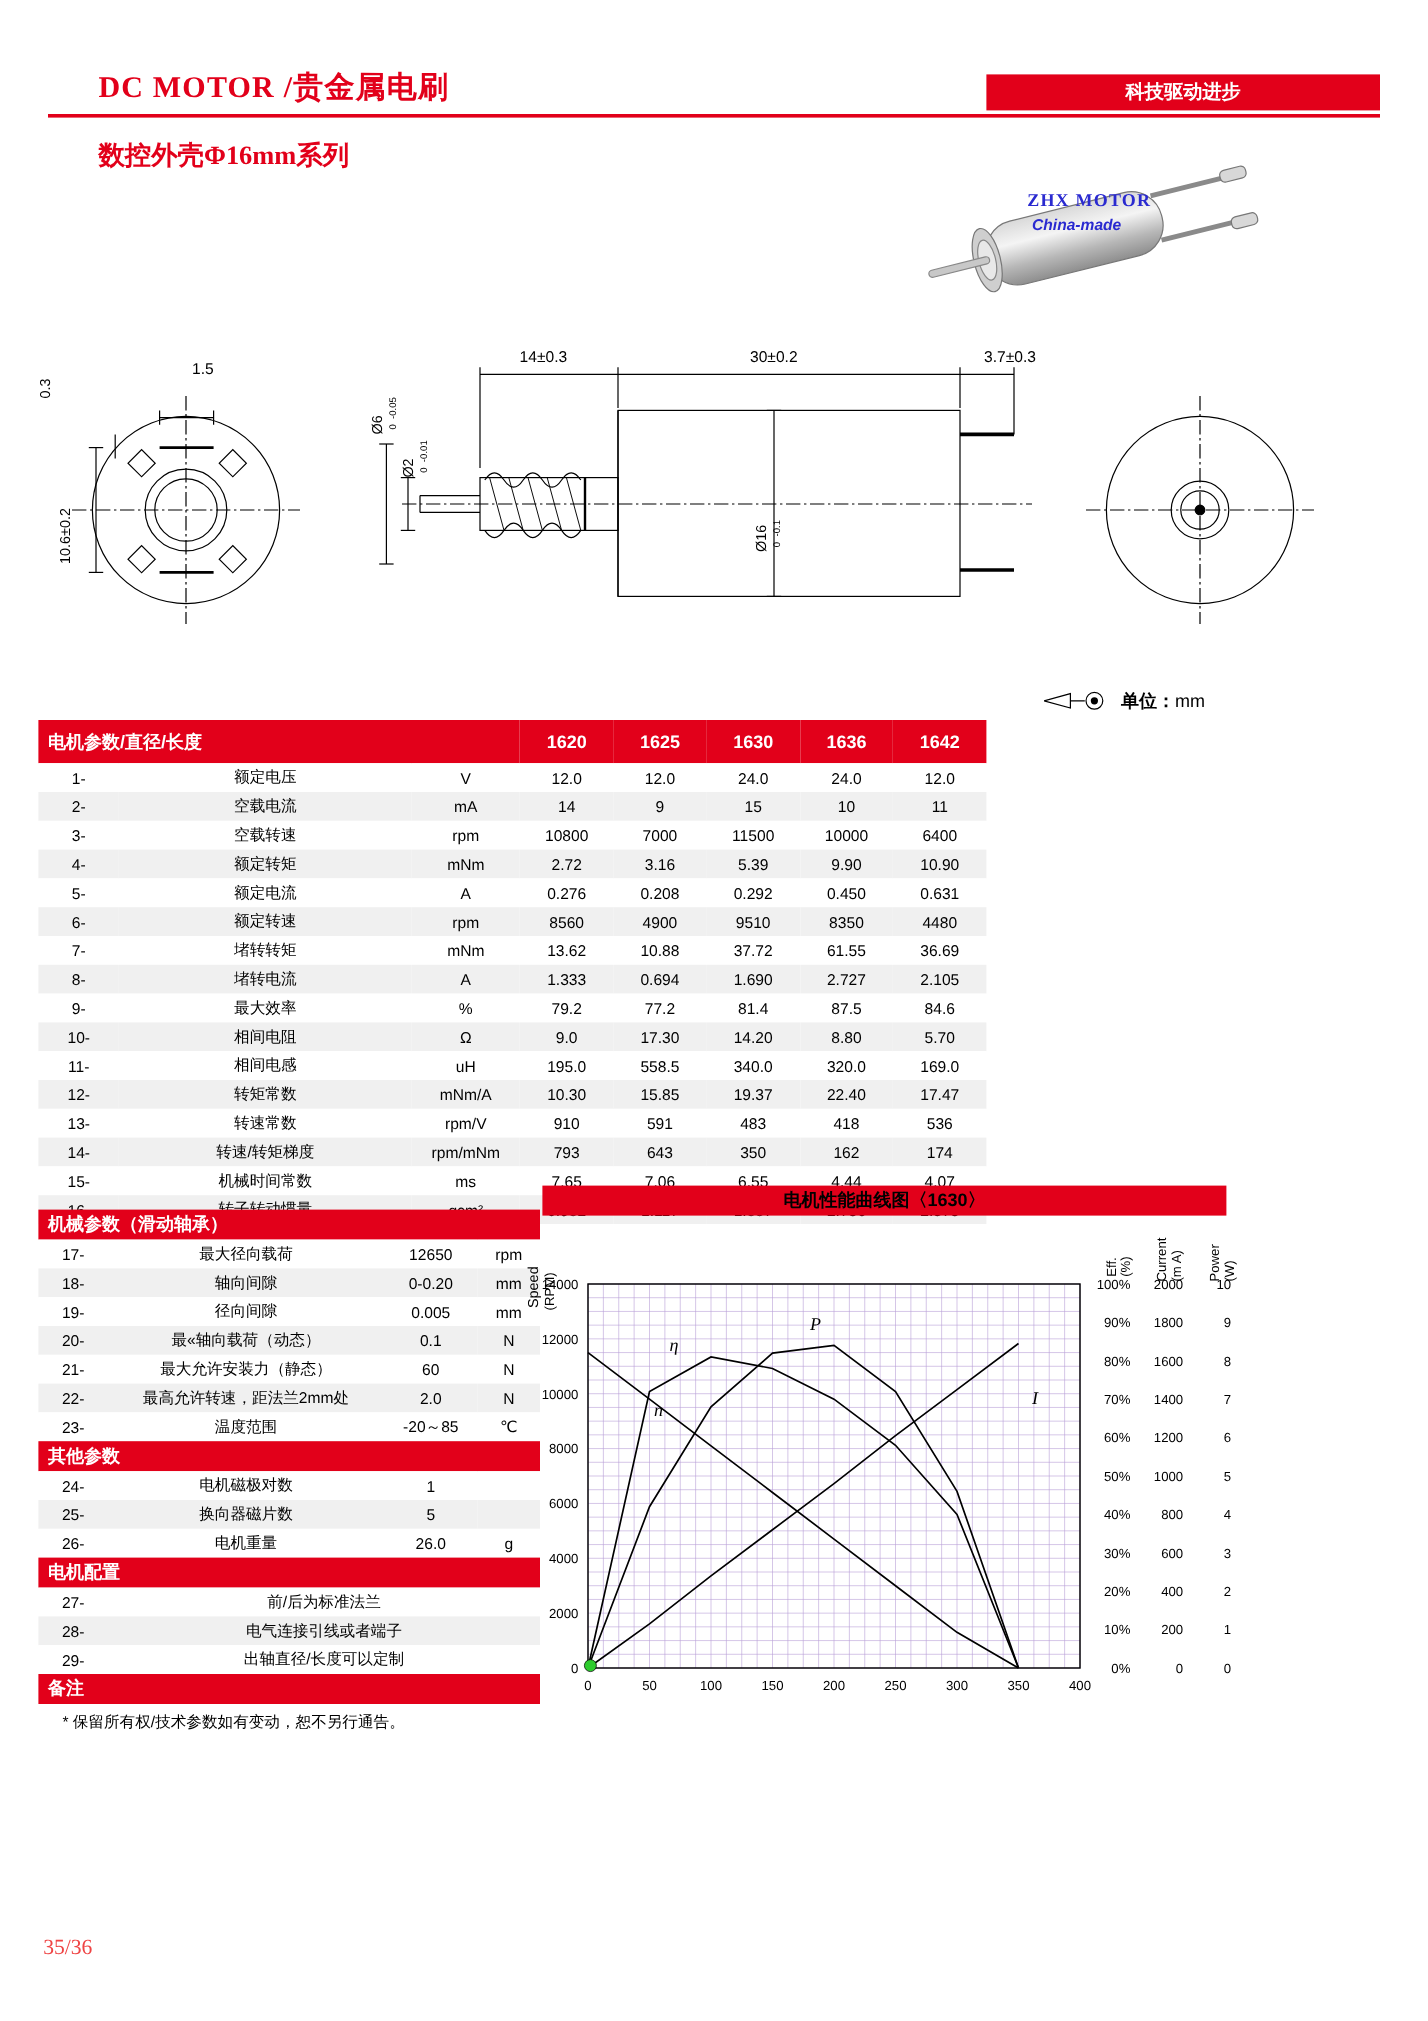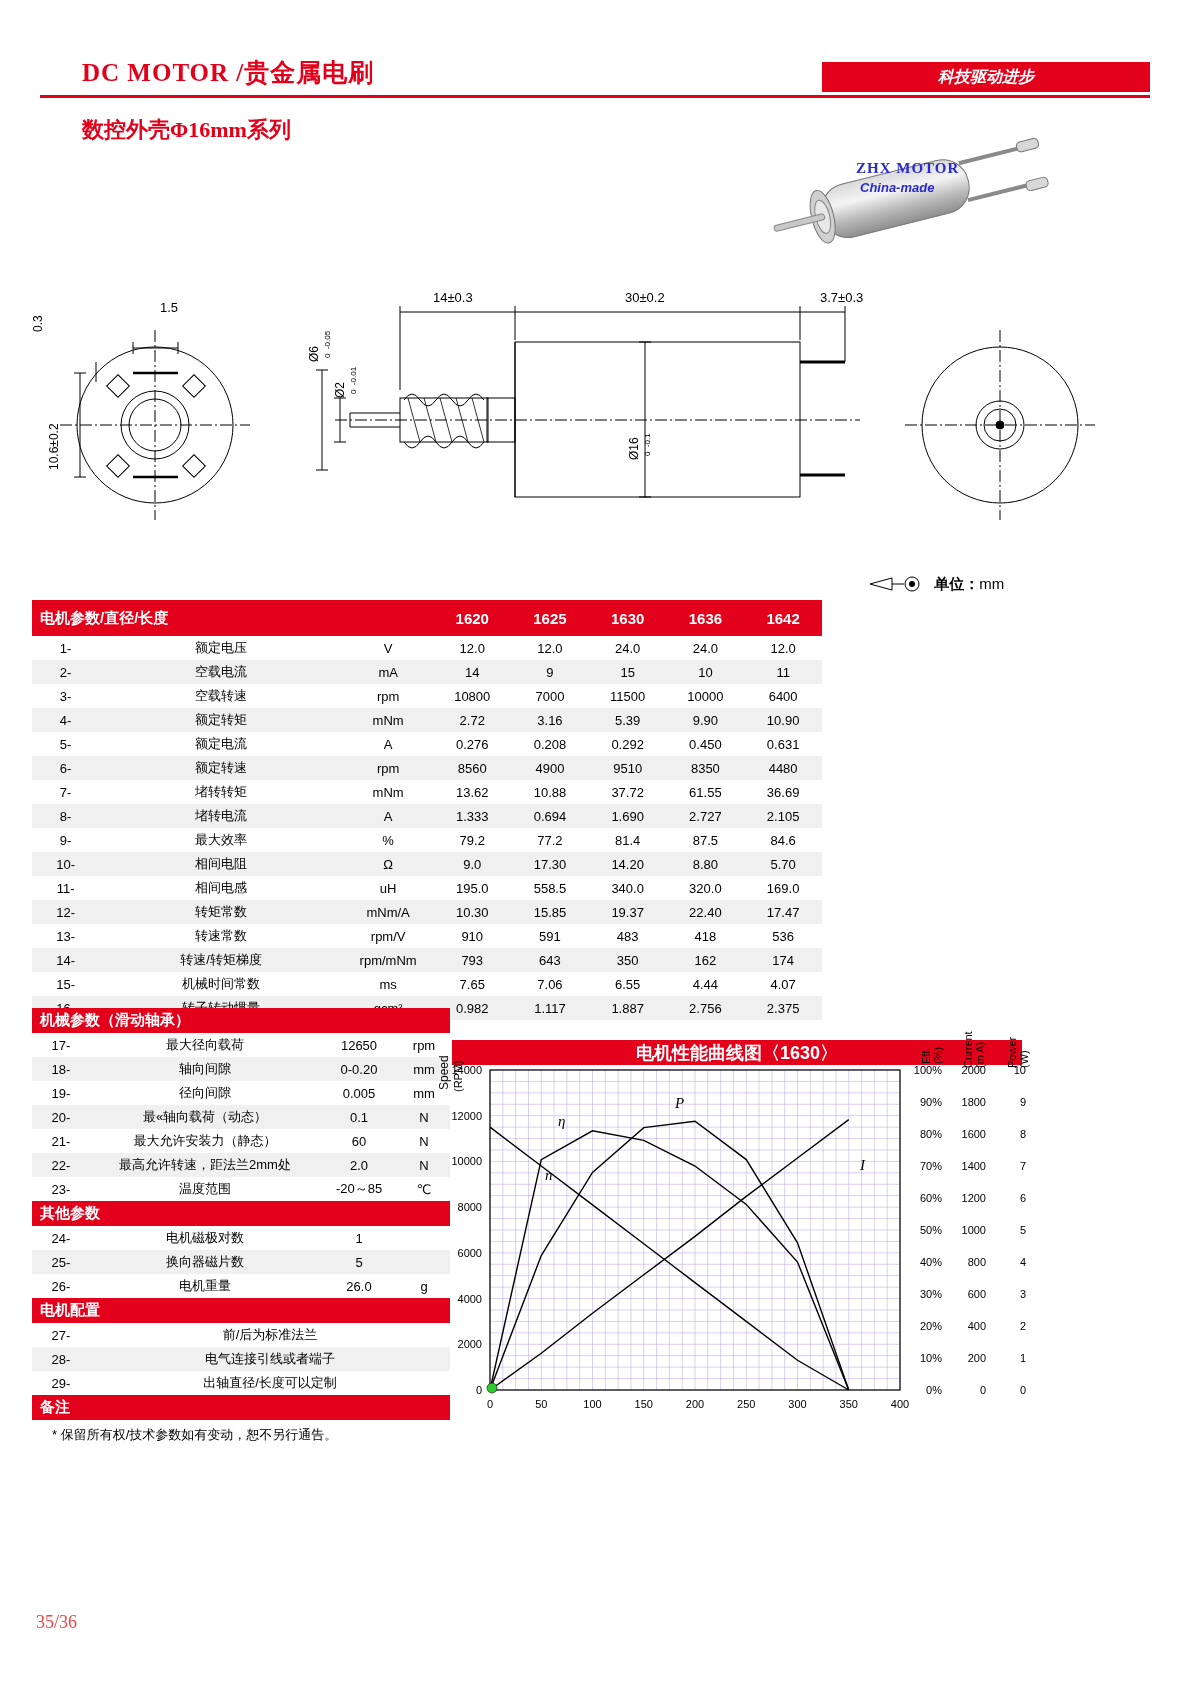--- a/index.html
+++ b/index.html
@@ -11,21 +11,21 @@
   .page{position:absolute;inset:0;border-radius:27px;}
 
   
   .hdr-title{
     position:absolute;left:82px;top:56px;font-size:25px;font-weight:bold;
     color:#e2001a;font-family:"Liberation Serif","DejaVu Serif",serif;letter-spacing:1px;
   }
   .hdr-rule{position:absolute;left:40px;top:95px;width:1110px;height:3px;background:#e2001a;}
   .hdr-badge{
     position:absolute;left:822px;top:62px;width:328px;height:30px;background:#e2001a;
-    color:#fff;font-size:16px;font-weight:bold;display:flex;align-items:center;justify-content:center;font-style:italic;
+    color:#fff;font-size:16px;font-weight:bold;display:flex;align-items:center;justify-content:center;
   }
   .sub-title{
     position:absolute;left:82px;top:115px;font-size:22px;font-weight:bold;color:#e2001a;
     font-family:"Liberation Serif","DejaVu Serif",serif;
   }
 
   
   .photo{position:absolute;left:760px;top:130px;width:300px;height:130px;}
   .brand1{position:absolute;left:96px;top:30px;font-size:15px;font-weight:bold;color:#2a2ad0;
     font-family:"Liberation Serif",serif;letter-spacing:1px;}
@@ -48,22 +48,22 @@
   .val{width:67px;text-align:center;}
 
   
   #main-table{left:32px;top:600px;width:790px;}
   #mech-table{left:32px;top:1008px;width:418px;}
 
   .secthead{
     background:#e2001a;color:#fff;font-weight:bold;font-size:15px;height:25px;text-align:left;padding-left:8px;
   }
   .curve-head{
-    position:absolute;left:452px;top:1040px;width:570px;height:25px;background:#e2001a;color:#ffffff;
-    font-weight:bold;font-size:18px;display:flex;align-items:center;justify-content:center;
+    position:absolute;left:452px;top:988px;width:570px;height:25px;background:#e2001a;color:#000000;
+    font-weight:bold;font-size:15px;display:flex;align-items:center;justify-content:center;
   }
   .pageno{position:absolute;left:36px;top:1612px;font-size:18px;color:#ef4444;font-family:"Liberation Serif",serif;}
 
   
   .chart-wrap{position:absolute;left:430px;top:1030px;width:620px;height:420px;}
 </style>
 </head>
 <body>
 
 <div class="page">

